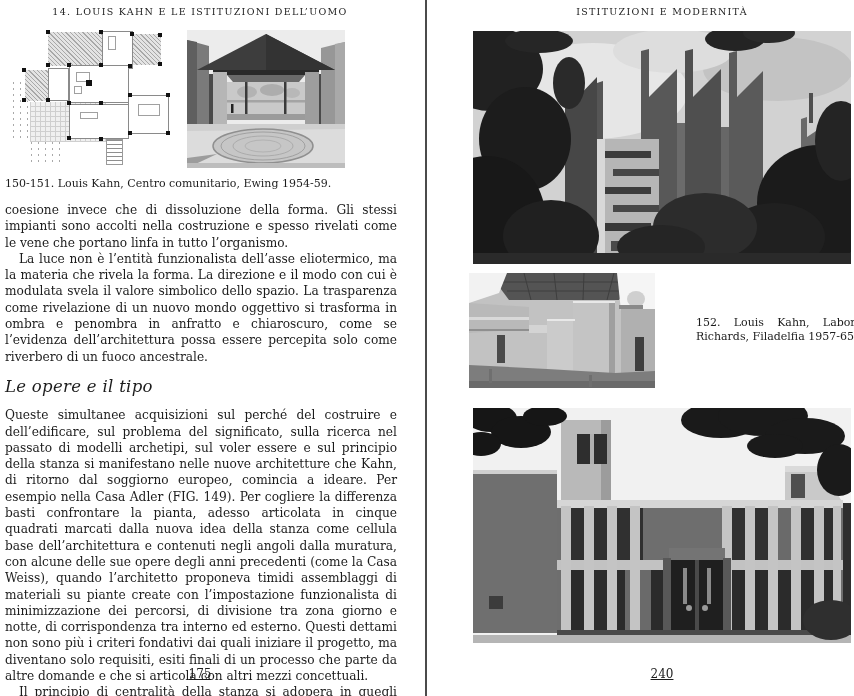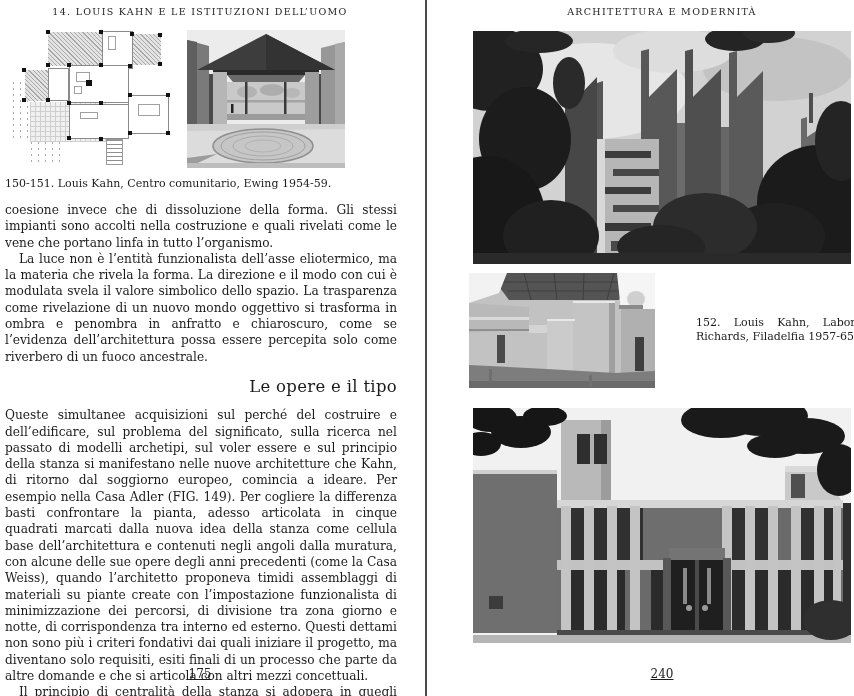--- a/index.html
+++ b/index.html
@@ -28,21 +28,21 @@
       background:repeating-linear-gradient(180deg,#8f8f8f 0 1px,#fff 1px 4px);}
   .plan .dots{position:absolute;background-image:radial-gradient(circle,#9a9a9a 0.8px,transparent 1px);background-size:7px 6px;opacity:.85;}
 
   .photo{position:absolute;display:block;}
 
   .caption-left{position:absolute;left:5px;top:177px;width:390px;font-size:11px;color:#1c1c1c;}
 
   .textcol{position:absolute;left:5px;top:202px;width:392px;font-size:12.2px;line-height:16.3px;text-align:justify;}
   .textcol p{margin:0;}
   .textcol p.indent{text-indent:14px;}
-  .section-heading{text-align:right;font-size:16.5px;font-weight:400;margin:14px 0 12px;letter-spacing:.3px;}
+  .section-heading{text-align:left;font-size:16.5px;font-weight:400;margin:14px 0 12px;letter-spacing:.3px;font-style:italic;}
 
   .folio{position:absolute;top:667px;font-size:12px;text-align:center;text-decoration:underline;}
   .folio.left{left:5px;width:390px;}
   .folio.right{left:473px;width:378px;}
 
   .captions-right{position:absolute;left:696px;top:316px;width:186px;font-size:11px;line-height:13.5px;text-align:justify;}
   .captions-right .cap{margin:0;}
 </style>
 </head>
 <body>
@@ -125,32 +125,32 @@
       <ellipse cx="76" cy="116" rx="42" ry="14" fill="none" stroke="#a0a0a0" stroke-width="1"></ellipse>
       <ellipse cx="76" cy="116" rx="30" ry="10" fill="none" stroke="#ababab" stroke-width="1"></ellipse>
       <ellipse cx="76" cy="116" rx="18" ry="6" fill="none" stroke="#b2b2b2" stroke-width="1"></ellipse>
       <polygon points="0,128 30,124 0,138" fill="#9c9c9c"></polygon>
       <rect x="0" y="133" width="158" height="5" fill="#bdbdbd"></rect>
     </svg>
 
     <div class="caption-left">150-151. Louis Kahn, Centro comunitario, Ewing 1954-59.</div>
 
     <div class="textcol">
-      <p>coesione invece che di dissoluzione della forma. Gli stessi impianti sono accolti nella costruzione e quali rivelati come le vene che portano linfa in tutto l’organismo.</p>
+      <p>coesione invece che di dissoluzione della forma. Gli stessi impianti sono accolti nella costruzione e spesso rivelati come le vene che portano linfa in tutto l’organismo.</p>
       <p class="indent">La luce non è l’entità funzionalista dell’asse eliotermico, ma la materia che rivela la forma. La direzione e il modo con cui è modulata svela il valore simbolico dello spazio. La trasparenza come rivelazione di un nuovo mondo oggettivo si trasforma in ombra e penombra in anfratto e chiaroscuro, come se l’evidenza dell’architettura possa essere percepita solo come riverbero di un fuoco ancestrale.</p>
       <h2 class="section-heading">Le opere e il tipo</h2>
       <p>Queste simultanee acquisizioni sul perché del costruire e dell’edificare, sul problema del significato, sulla ricerca nel passato di modelli archetipi, sul voler essere e sul principio della stanza si manifestano nelle nuove architetture che Kahn, di ritorno dal soggiorno europeo, comincia a ideare. Per esempio nella Casa Adler (FIG. 149). Per cogliere la differenza basti confrontare la pianta, adesso articolata in cinque quadrati marcati dalla nuova idea della stanza come cellula base dell’architettura e contenuti negli angoli dalla muratura, con alcune delle sue opere degli anni precedenti (come la Casa Weiss), quando l’architetto proponeva timidi assemblaggi di materiali su piante create con l’impostazione funzionalista di minimizzazione dei percorsi, di divisione tra zona giorno e notte, di corrispondenza tra interno ed esterno. Questi dettami non sono più i criteri fondativi dai quali iniziare il progetto, ma diventano solo requisiti, esiti finali di un processo che parte da altre domande e che si articola con altri mezzi concettuali.</p>
       <p class="indent">Il principio di centralità della stanza si adopera in quegli anni nei padiglioni della comunità ebraica a Ewing (che ingabbiano nella stes-</p>
     </div>
 
     <div class="folio left">175</div>
   </section>
 
   <section>
-    <div class="running-head right">ARCHITETTURA E MODERNITÀ</div>
+    <div class="running-head right">ISTITUZIONI E MODERNITÀ</div>
 
     <svg class="photo" style="left:473px;top:31px;" width="378" height="233" viewBox="0 0 378 233">
       <rect width="378" height="233" fill="#d2d2d2"></rect>
       <ellipse cx="120" cy="60" rx="95" ry="48" fill="#e6e6e6"></ellipse>
       <ellipse cx="305" cy="38" rx="75" ry="32" fill="#c3c3c3"></ellipse>
       <ellipse cx="200" cy="20" rx="60" ry="22" fill="#dddddd"></ellipse>
 
       <polygon points="92,233 92,30 99,28 99,72 124,46 124,233" fill="#474747"></polygon>
       <polygon points="124,233 124,52 130,50 130,233" fill="#555555"></polygon>
 

